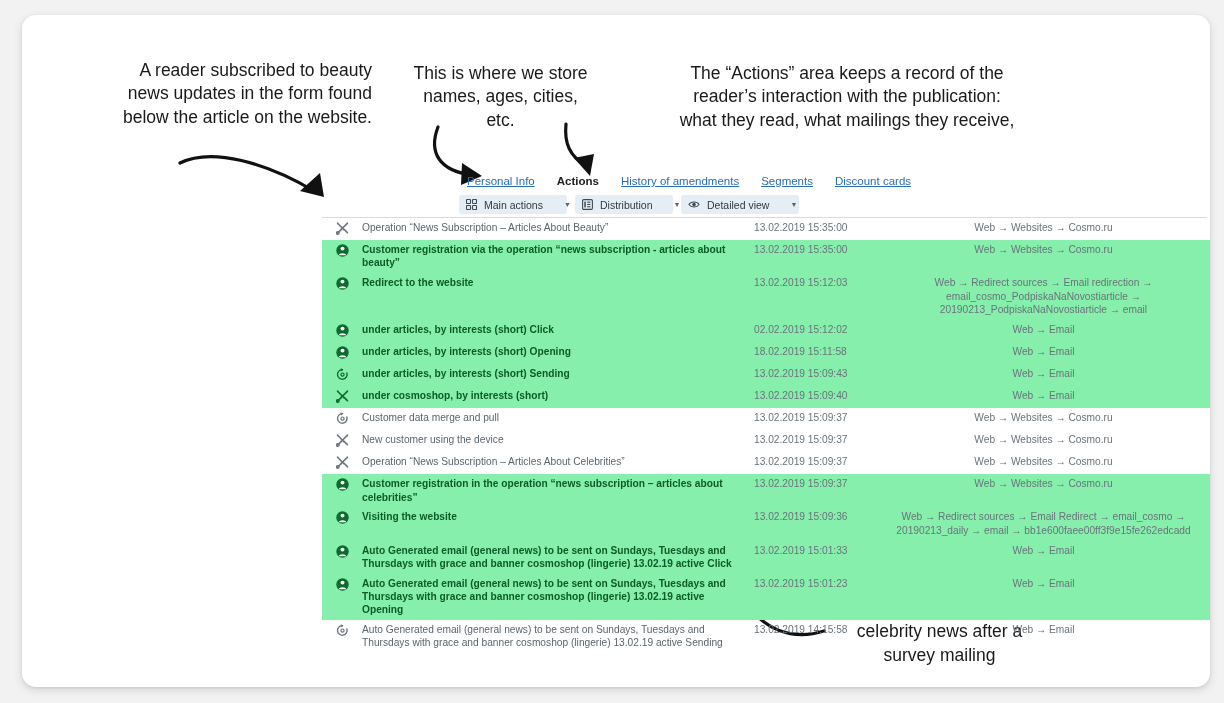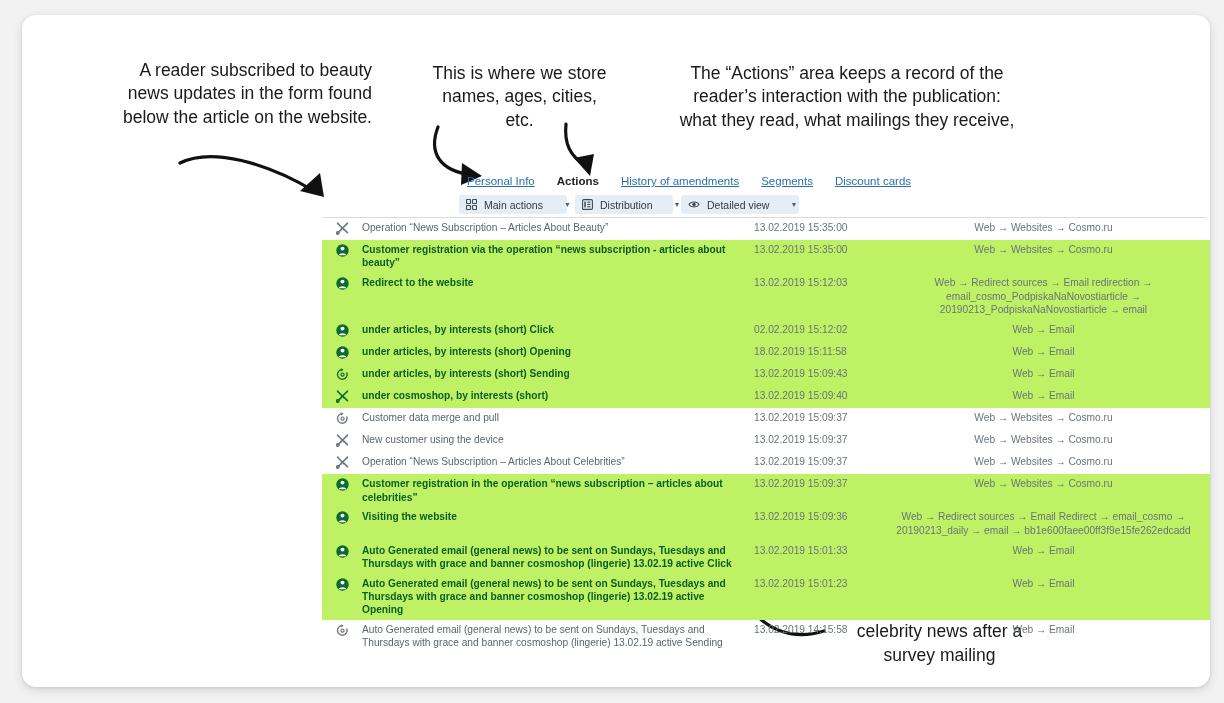--- a/index.html
+++ b/index.html
@@ -37,21 +37,21 @@
   .annot {
     position: absolute;
     color: #1a1a1a;
     font-size: 17.5px;
     line-height: 1.33;
     text-align: center;
     white-space: pre-line;
     font-family: "Liberation Sans", sans-serif;
   }
   #annot-1 { left: 45px;  top: 44px;  width: 305px; text-align: right; }
-  #annot-2 { left: 390px; top: 47px;  width: 215px; }
+  #annot-2 { left: 371px; top: 47px;  width: 215px; }
   #annot-3 { left: 630px; top: 47px;  width: 390px; }
   #annot-4 { left: 790px; top: 582px; width: 255px; }
 
   .arrow-svg { position: absolute; overflow: visible; }
 
   
   #crm {
     position: absolute;
     left: 0; top: 0;
     width: 1188px; height: 672px;
@@ -131,21 +131,21 @@
   }
 
   .row {
     position: relative;
     display: flex;
     align-items: flex-start;
     min-height: 22px;
     padding: 3px 0 3px 0;
     box-sizing: border-box;
   }
-  .row.hl { background: #bef264; }
+  .row.hl { background: #86efac; }
 
   .cell-icon {
     width: 40px;
     flex: 0 0 40px;
     display: flex;
     justify-content: center;
     padding-top: 1px;
     color: #6d7681;
   }
   .row.hl .cell-icon { color: #0d6b2e; }

